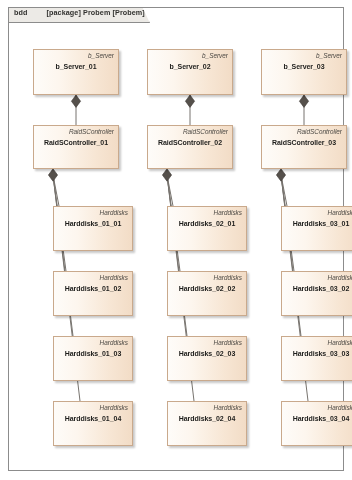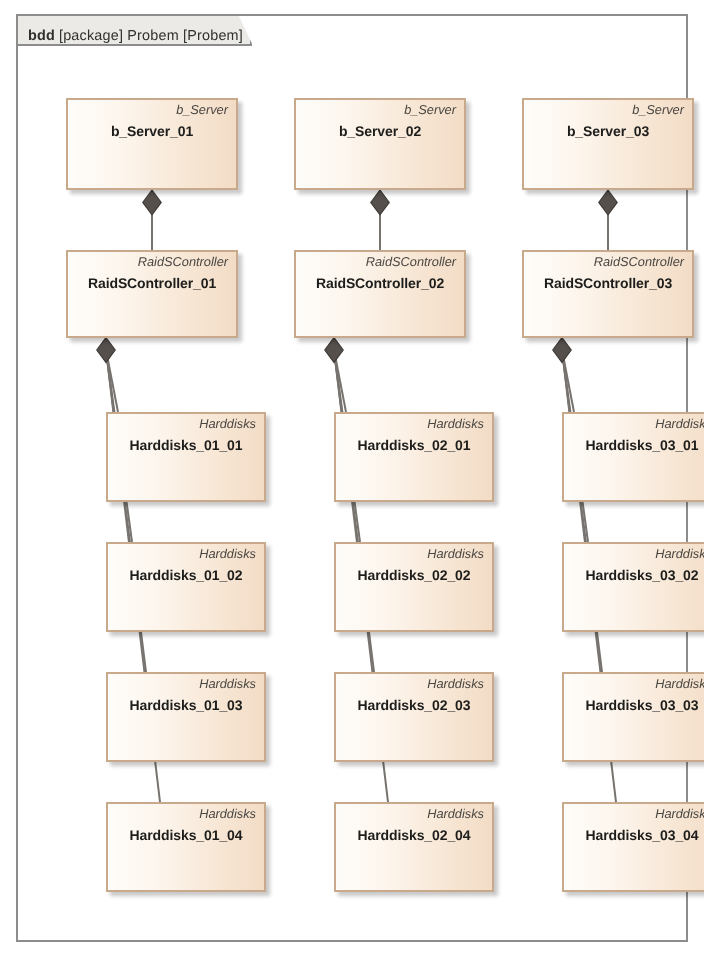--- a/index.html
+++ b/index.html
@@ -31,29 +31,29 @@
   #frame-header {
     position: absolute;
     left: 0;
     top: 0;
     height: 15px;
     background: #eceae6;
     border-right: 1px solid #8c8c8c;
     border-bottom: 1px solid #8c8c8c;
     box-sizing: border-box;
     display: flex;
-    align-items: flex-end;
+    align-items: flex-start;
     padding: 0 4px 0 5px;
     white-space: nowrap;
     font-size: 7.2px;
     color: #30302e;
     letter-spacing: 0.1px;
   }
   .hdr-kind { font-weight: bold; }
-  .hdr-rest { font-weight: normal; margin-left: 2px; }
+  .hdr-rest { font-weight: bold; margin-left: 19px; }
 
   
   #connectors {
     position: absolute;
     left: 0;
     top: 0;
     width: 336px;
     height: 464px;
     pointer-events: none;
   }

